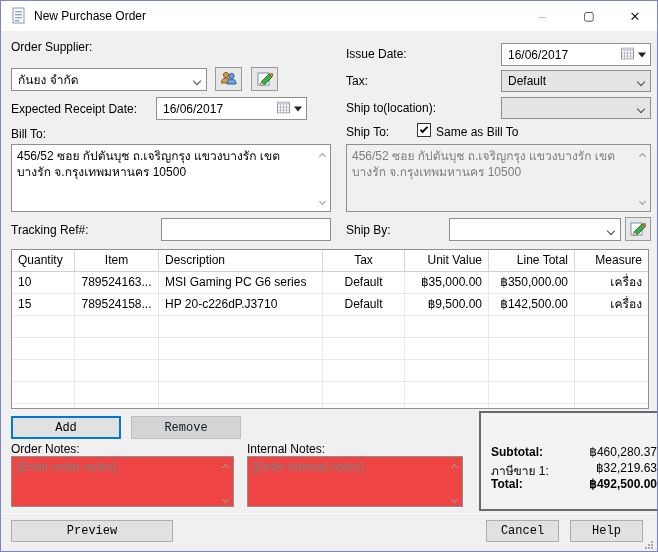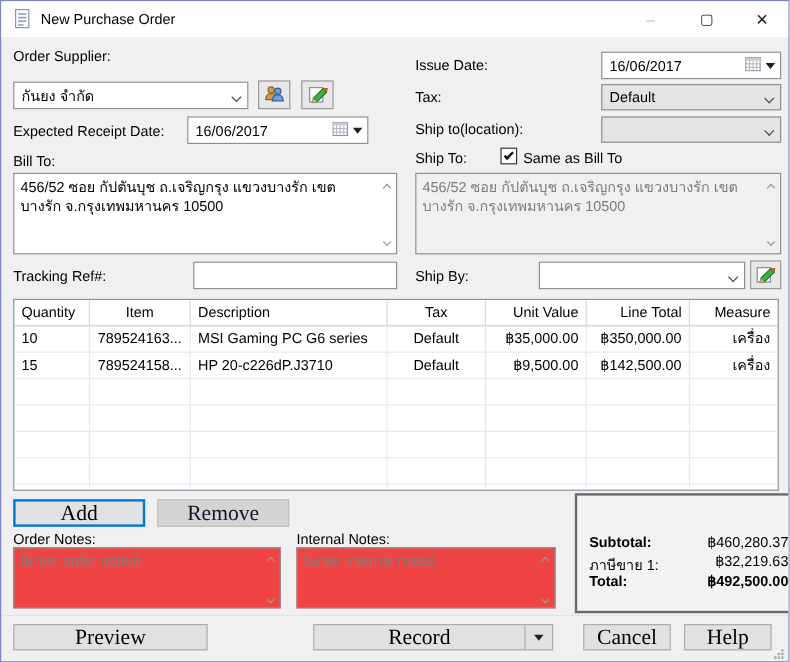--- a/index.html
+++ b/index.html
@@ -12,21 +12,21 @@
   .abs{position:absolute;}
   .titlebar{position:absolute;left:0;top:0;right:0;height:30px;background:#fff;}
   .title-text{position:absolute;left:33px;top:8px;font-size:12px;}
   .winbtn{position:absolute;top:0;width:32px;height:30px;display:flex;align-items:center;justify-content:center;font-size:13px;color:#222;}
   .label{position:absolute;white-space:nowrap;}
   .field{position:absolute;background:#fff;border:1px solid #8f8f8f;display:flex;align-items:center;padding:0 6px;overflow:hidden;}
   .combo-gray{background:#e4e4e4;}
   .chev{display:inline-block;width:6px;height:6px;border-right:1px solid #4a4a4a;border-bottom:1px solid #4a4a4a;transform:rotate(45deg);margin-top:-4px;}
   .chev-area{position:absolute;right:6px;top:50%;transform:translateY(-50%);}
   .tri-dn{width:0;height:0;border-left:4px solid transparent;border-right:4px solid transparent;border-top:5px solid #222;}
-  .btn{position:absolute;background:#e1e1e1;border:1px solid #adadad;display:flex;align-items:center;justify-content:center;padding:0;font-family:Liberation Serif, serif;font-size:18px;color:#000;}
+  .btn{position:absolute;background:#e1e1e1;border:1px solid #adadad;display:flex;align-items:center;justify-content:center;padding:0;font-family:Liberation Mono, monospace;font-size:12px;color:#000;}
   .btn-focus{border:2px solid #0078d7;}
   .btn-disabled{background:#d4d4d4;border-color:#bfbfbf;color:#0f172a;}
   .iconbtn{position:absolute;background:#e7e7e7;border:1px solid #9a9a9a;display:flex;align-items:center;justify-content:center;}
   .txtbox{position:absolute;background:#fff;border:1px solid #8f8f8f;padding:3px 18px 3px 5px;line-height:16px;overflow:hidden;}
   .txtbox-disabled{background:#f0f0f0;color:#7d7d7d;}
   .scr{position:absolute;right:3px;width:10px;height:10px;display:flex;align-items:center;justify-content:center;}
   .scr .c{width:5px;height:5px;border-right:1px solid #9a9a9a;border-bottom:1px solid #9a9a9a;}
   .scr-up .c{transform:rotate(-135deg);margin-top:4px;}
   .scr-dn .c{transform:rotate(45deg);margin-top:-2px;}
   .tbl{position:absolute;left:10px;top:248px;width:638px;height:160px;background:#fff;border:1px solid #8b919c;overflow:hidden;display:flex;flex-direction:column;}
@@ -294,26 +294,20 @@
     <div class="trow2" style="top:64px;">
       <span style="font-weight:bold;">Total:</span>
       <span style="font-weight:bold;">฿492,500.00</span>
     </div>
   </div>
 
   <div class="sep"></div>
 
   <button class="btn" style="left:10px;top:519px;width:162px;height:22px;">Preview</button>
 
-  <div class="btn" style="left:260px;top:519px;width:200px;height:22px;padding:0;">
-    <span style="flex:1;text-align:center;">Record</span>
-    <span style="width:23px;height:100%;border-left:1px solid #adadad;display:flex;align-items:center;justify-content:center;">
-      <span class="tri-dn"></span>
-    </span>
-  </div>
 
   <button class="btn" style="left:485px;top:519px;width:73px;height:22px;">Cancel</button>
   <button class="btn" style="left:569px;top:519px;width:73px;height:22px;">Help</button>
 
   <span class="grip">
     <svg width="9" height="9" viewBox="0 0 9 9">
       <rect x="6" y="0" width="2" height="2" fill="#a9a9a9"></rect>
       <rect x="6" y="3" width="2" height="2" fill="#a9a9a9"></rect>
       <rect x="3" y="3" width="2" height="2" fill="#a9a9a9"></rect>
       <rect x="6" y="6" width="2" height="2" fill="#a9a9a9"></rect>

